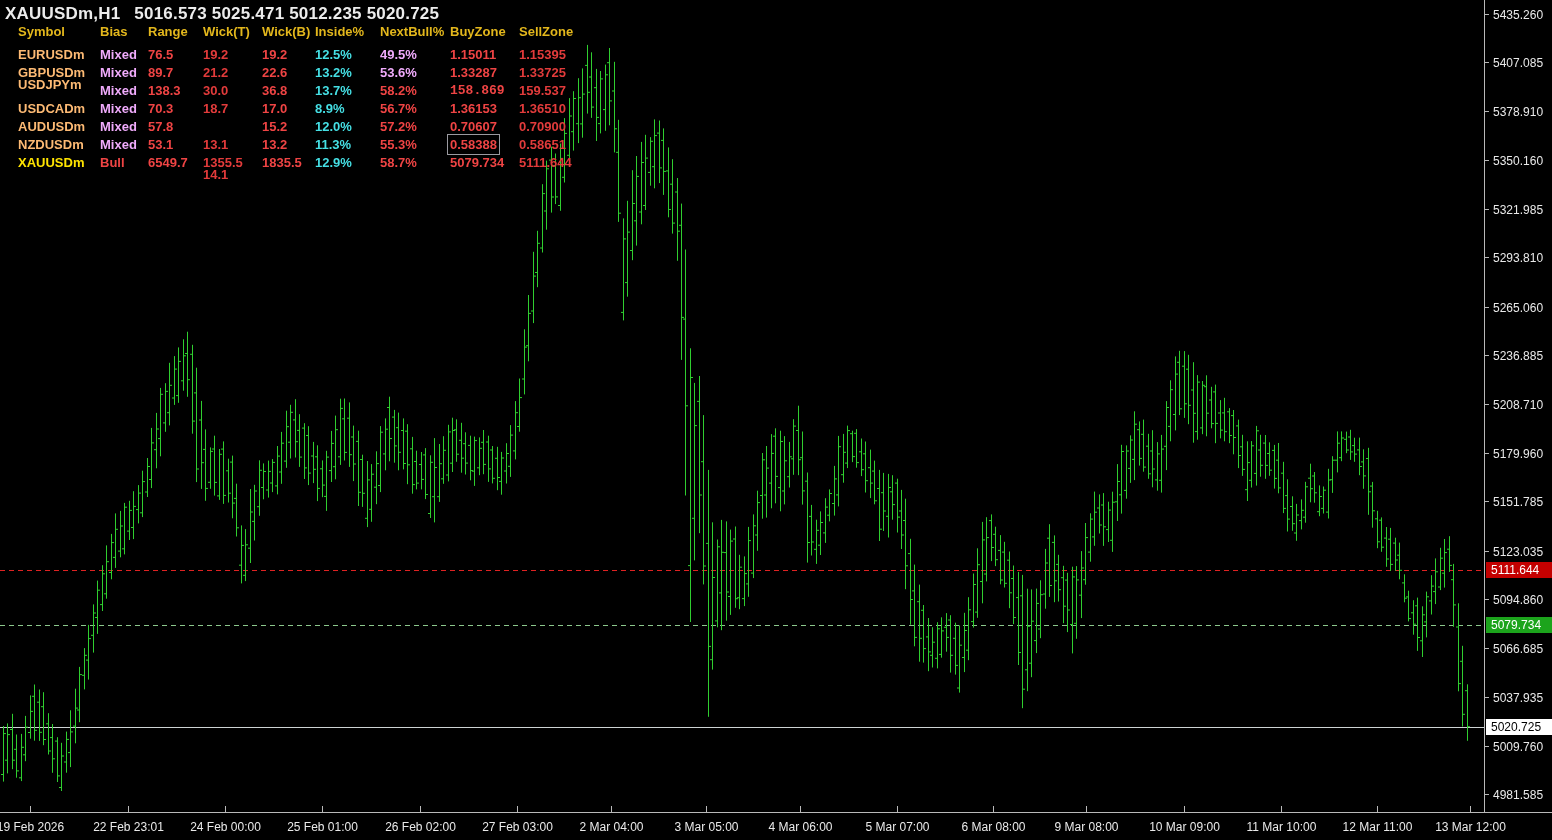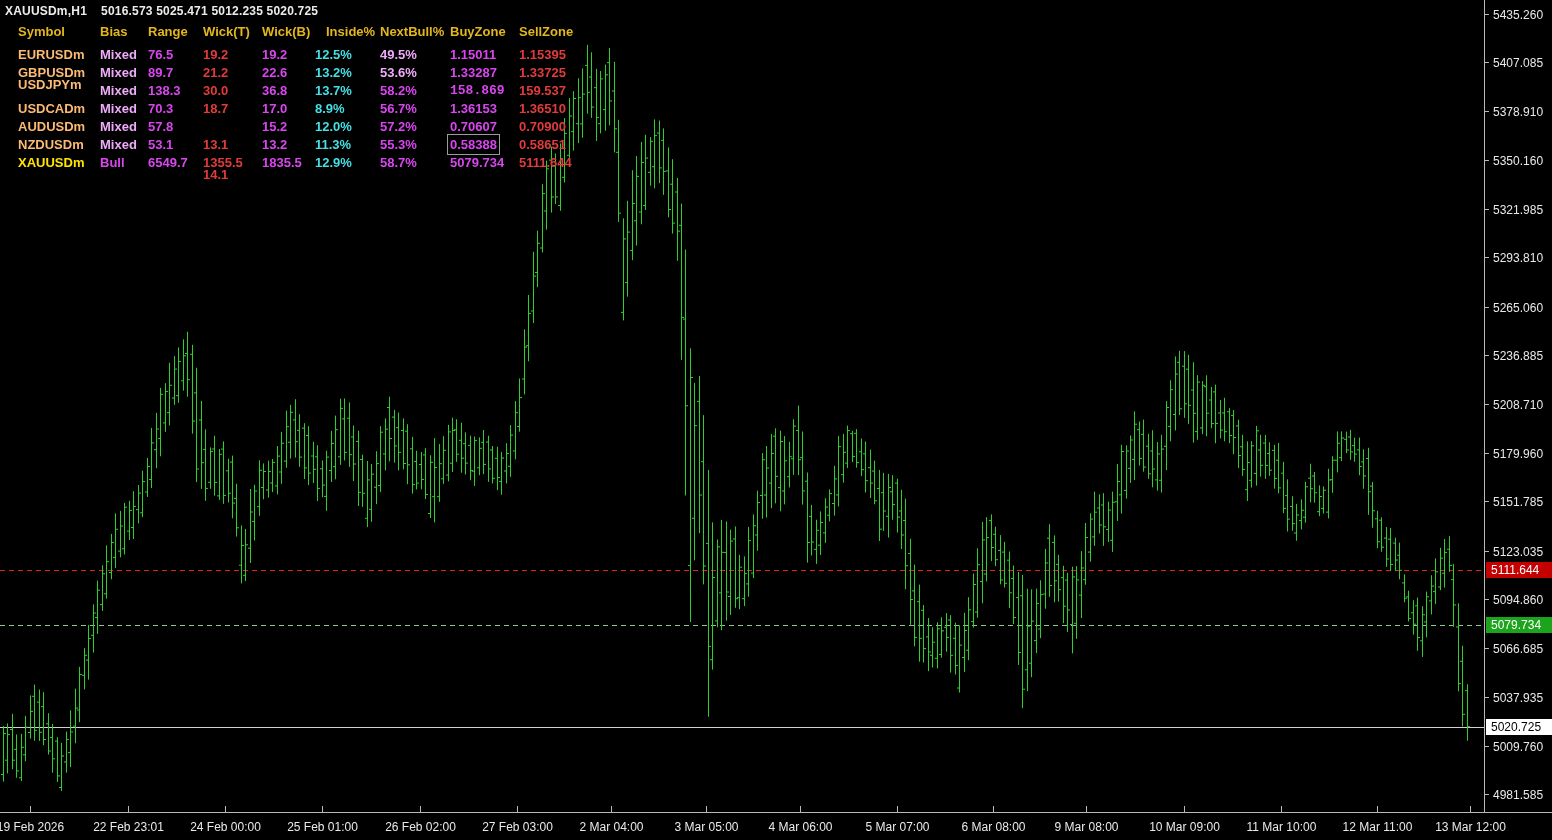--- a/index.html
+++ b/index.html
@@ -1,24 +1,24 @@
 <!DOCTYPE html>
 <html><head>
 <meta charset="utf-8">
 <style>
   html,body{margin:0;padding:0;background:#000;width:1552px;height:840px;overflow:hidden;
             font-family:"Liberation Sans", sans-serif;}
   #stage{position:relative;width:1552px;height:840px;background:#000;}
   #chart-svg{position:absolute;left:0;top:0;}
-  #title-line{position:absolute;left:5px;top:4px;font-size:12px;font-weight:600;color:#ececec;
+  #title-line{position:absolute;left:5px;top:4px;font-size:17px;font-weight:600;color:#ececec;
               white-space:pre;letter-spacing:0.2px;}
   #title-line .q{margin-left:14px;}
   .hdr-cell,.val-cell{position:absolute;font-size:13px;font-weight:700;white-space:nowrap;line-height:15px;}
   .hdr-cell{color:#e3b71c;}
-  .c-white{color:#fdba74}.c-gray{color:#f0abfc}.c-green{color:#d946ef}.c-red{color:#e23b3b}
+  .c-white{color:#fdba74}.c-gray{color:#f0abfc}.c-green{color:#ef4444}.c-red{color:#e23b3b}
   .c-cyan{color:#45dfe4}.c-yellow{color:#ffe400}
   .boxed{outline:1px solid #9a9aa0;outline-offset:2px;}
   #panel{position:absolute;left:0;top:0;}
 </style>
 </head>
 <body>
 <div id="stage">
 
   <svg id="chart-svg" width="1552" height="840">
       <line x1="0" y1="570.5" x2="1484" y2="570.5" stroke="#df2222" stroke-width="1" stroke-dasharray="5 4"></line>
@@ -106,21 +106,21 @@
     </svg>
 
   <div id="title-line"><span>XAUUSDm,H1</span><span class="q">5016.573 5025.471 5012.235 5020.725</span></div>
 
   <div id="panel">
       <div class="hdr-cell" style="left: 18px; top: 24px;">Symbol</div>
       <div class="hdr-cell" style="left: 100px; top: 24px;">Bias</div>
       <div class="hdr-cell" style="left: 148px; top: 24px;">Range</div>
       <div class="hdr-cell" style="left: 203px; top: 24px;">Wick(T)</div>
       <div class="hdr-cell" style="left: 262px; top: 24px;">Wick(B)</div>
-      <div class="hdr-cell" style="left: 326px; top: 24px;">Inside%</div>
+      <div class="hdr-cell" style="left: 315px; top: 24px;">Inside%</div>
       <div class="hdr-cell" style="left: 380px; top: 24px;">NextBull%</div>
       <div class="hdr-cell" style="left: 450px; top: 24px;">BuyZone</div>
       <div class="hdr-cell" style="left: 519px; top: 24px;">SellZone</div>
       <div class="val-cell c-white" style="left: 18px; top: 47px;">EURUSDm</div>
       <div class="val-cell c-gray" style="left: 100px; top: 47px;">Mixed</div>
       <div class="val-cell c-green" style="left: 148px; top: 47px;">76.5</div>
       <div class="val-cell c-red" style="left: 203px; top: 47px;">19.2</div>
       <div class="val-cell c-green" style="left: 262px; top: 47px;">19.2</div>
       <div class="val-cell c-cyan" style="left: 315px; top: 47px;">12.5%</div>
       <div class="val-cell c-gray" style="left: 380px; top: 47px;">49.5%</div>

